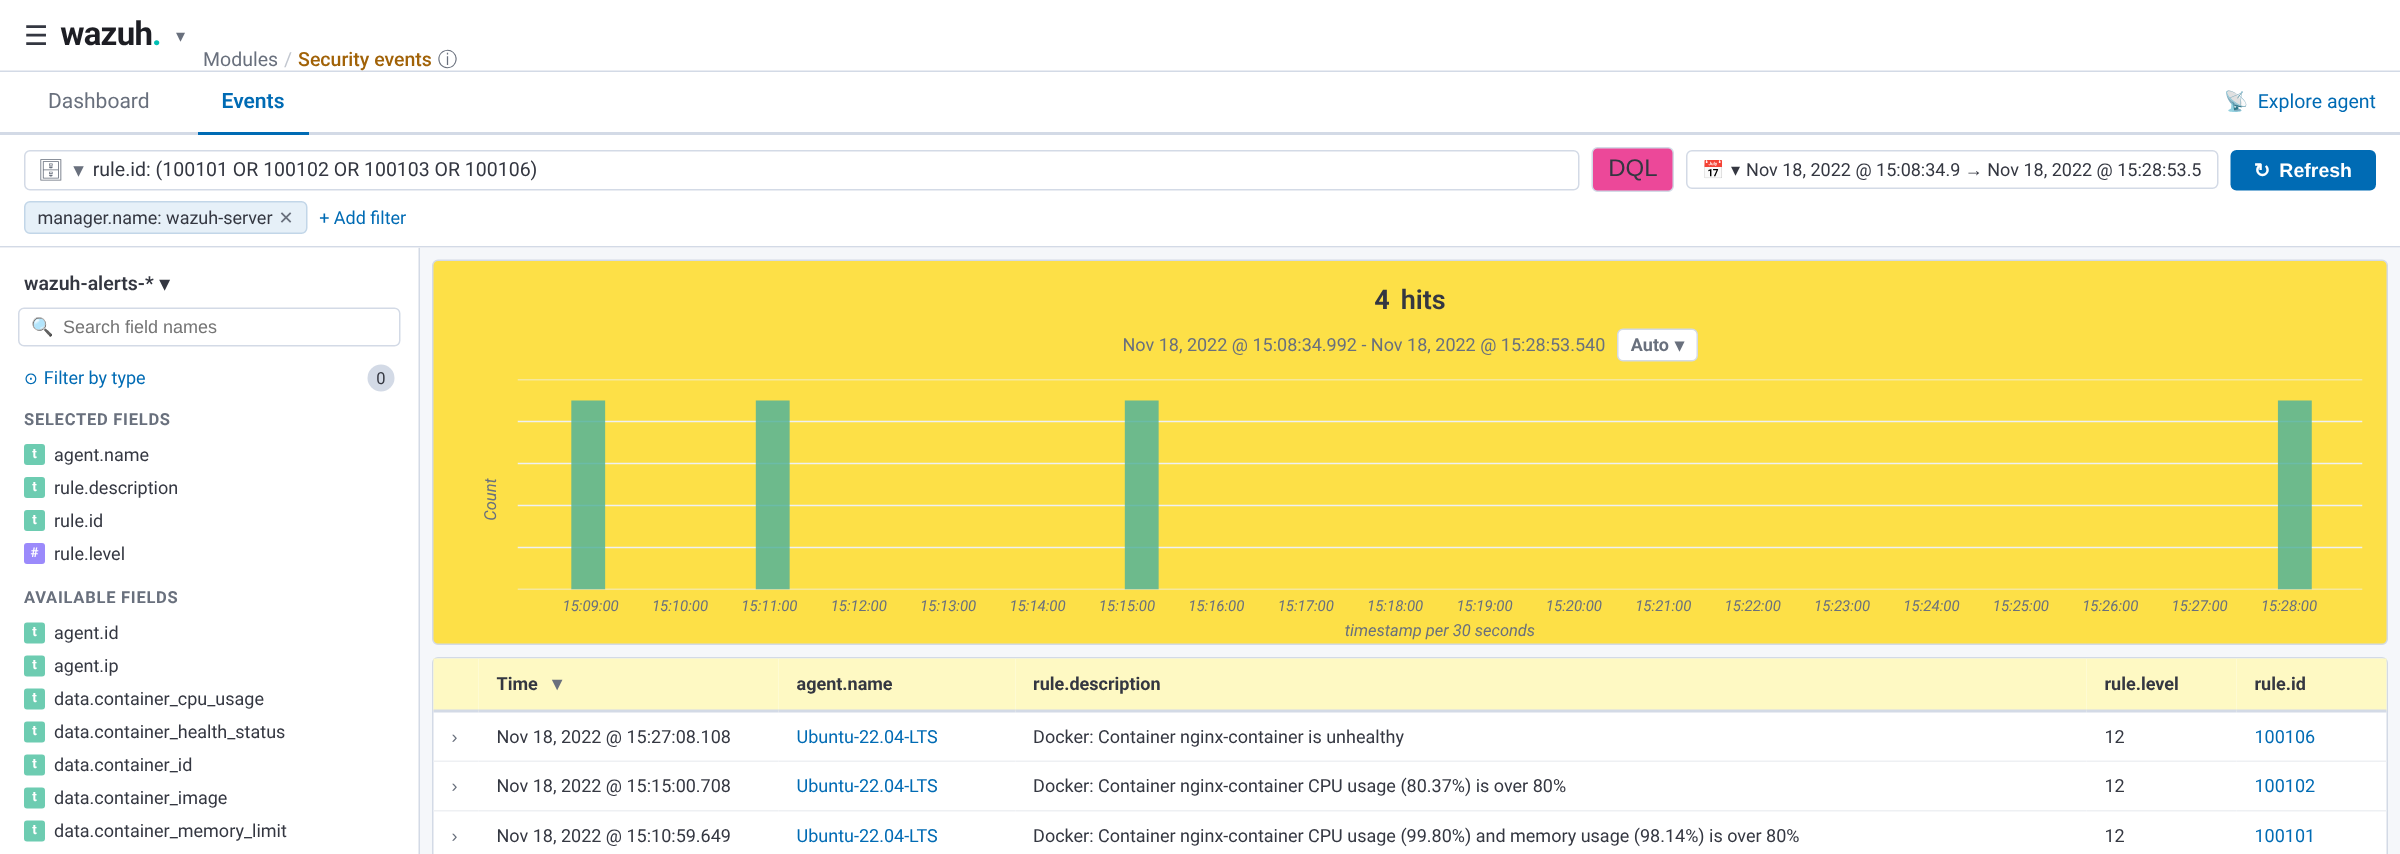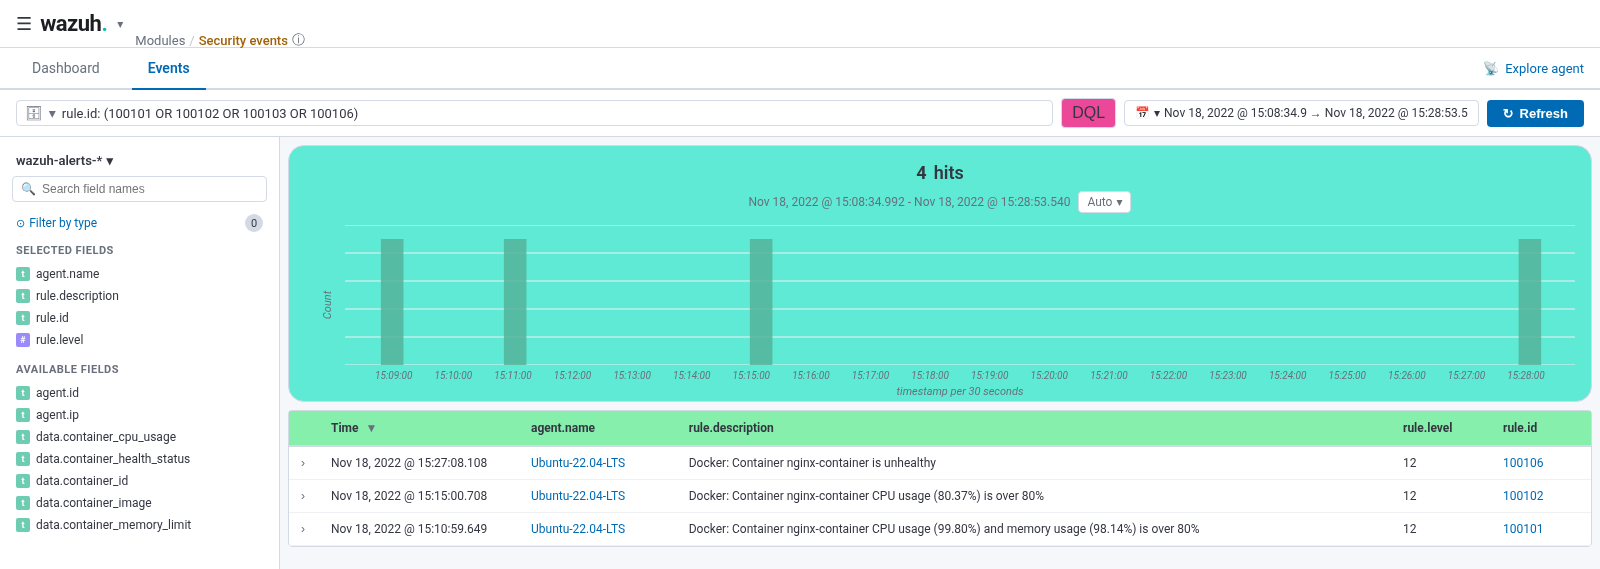--- a/index.html
+++ b/index.html
@@ -99,45 +99,45 @@
       justify-content: center; font-size: 9px; font-weight: 700; color: #fff; flex-shrink: 0;
     }
     .badge-t { background: #6dccb1; }
     .badge-hash { background: #9b8afb; }
 
     
     .content-area { flex: 1; overflow-y: auto; padding: 0; background: #f5f7fa; }
 
     
     .chart-panel {
-      background: #5eead4; border: 1px solid #d3dae6; margin: 8px; border-radius: 16px; padding: 16px;
+      background: #fde047; border: 1px solid #d3dae6; margin: 8px; border-radius: 4px; padding: 16px;
     }
     .chart-header { text-align: center; margin-bottom: 8px; }
     .chart-date-row { display: flex; align-items: center; justify-content: center; gap: 8px; font-size: 12px; color: #69707d; margin-bottom: 12px; }
     .auto-select {
       border: 1px solid #d3dae6; border-radius: 4px; padding: 3px 8px; font-size: 12px;
-      background: #fff; cursor: pointer; display: flex; align-items: center; gap: 4px;
+      background: #fff; cursor: pointer; display: flex; align-items: center; gap: 4px; font-weight: bold;
     }
     .chart-container { position: relative; height: 160px; }
     .chart-y-label {
       position: absolute; left: -20px; top: 50%; transform: translateY(-50%) rotate(-90deg);
       font-size: 10px; color: #69707d; white-space: nowrap;
     }
     .chart-svg { width: 100%; height: 140px; }
     .chart-x-axis { display: flex; justify-content: space-between; padding: 2px 30px 0; font-size: 10px; color: #69707d; }
     .chart-x-label { text-align: center; font-size: 11px; color: #69707d; margin-top: 4px; }
 
     
     .table-panel {
       background: #fff; border: 1px solid #d3dae6; margin: 0 8px 8px; border-radius: 4px;
     }
     .data-table { width: 100%; border-collapse: collapse; }
     .data-table th {
       padding: 10px 12px; text-align: left; font-size: 12px; font-weight: 700;
-      color: #343741; border-bottom: 2px solid #d3dae6; background: #86efac; white-space: nowrap;
+      color: #343741; border-bottom: 2px solid #d3dae6; background: #fef9c3; white-space: nowrap;
     }
     .data-table th .sort-arrow { color: #69707d; margin-left: 4px; }
     .data-table td { padding: 9px 12px; font-size: 12px; border-bottom: 1px solid #eef0f3; color: #343741; }
     .expand-btn { color: #69707d; cursor: pointer; background: none; border: none; font-size: 12px; }
     .agent-link { color: #006bb4; cursor: pointer; text-decoration: none; }
     .rule-link { color: #006bb4; cursor: pointer; text-decoration: none; }
   </style>
 </head>
 <body>
 
@@ -174,20 +174,29 @@
     <button class="dql-btn">DQL</button>
     <div class="calendar-btn">
       <span>📅</span>
       <span>▾</span>
       <span>Nov 18, 2022 @ 15:08:34.9  →  Nov 18, 2022 @ 15:28:53.5</span>
     </div>
     <button class="refresh-btn">
       <span>↻</span>
       <span>Refresh</span>
     </button>
+  </div>
+  <div class="filter-row-2">
+    <div class="filter-tag">
+      <span>manager.name: wazuh-server</span>
+      <span style="cursor:pointer;color:#69707d;">✕</span>
+    </div>
+    <div class="add-filter">
+      <span>+ Add filter</span>
+    </div>
   </div>
 </div>
 
 <div class="main-layout">
 
   <div class="sidebar">
     <div class="sidebar-index">
       <span>wazuh-alerts-*</span>
       <span>▾</span>
     </div>

